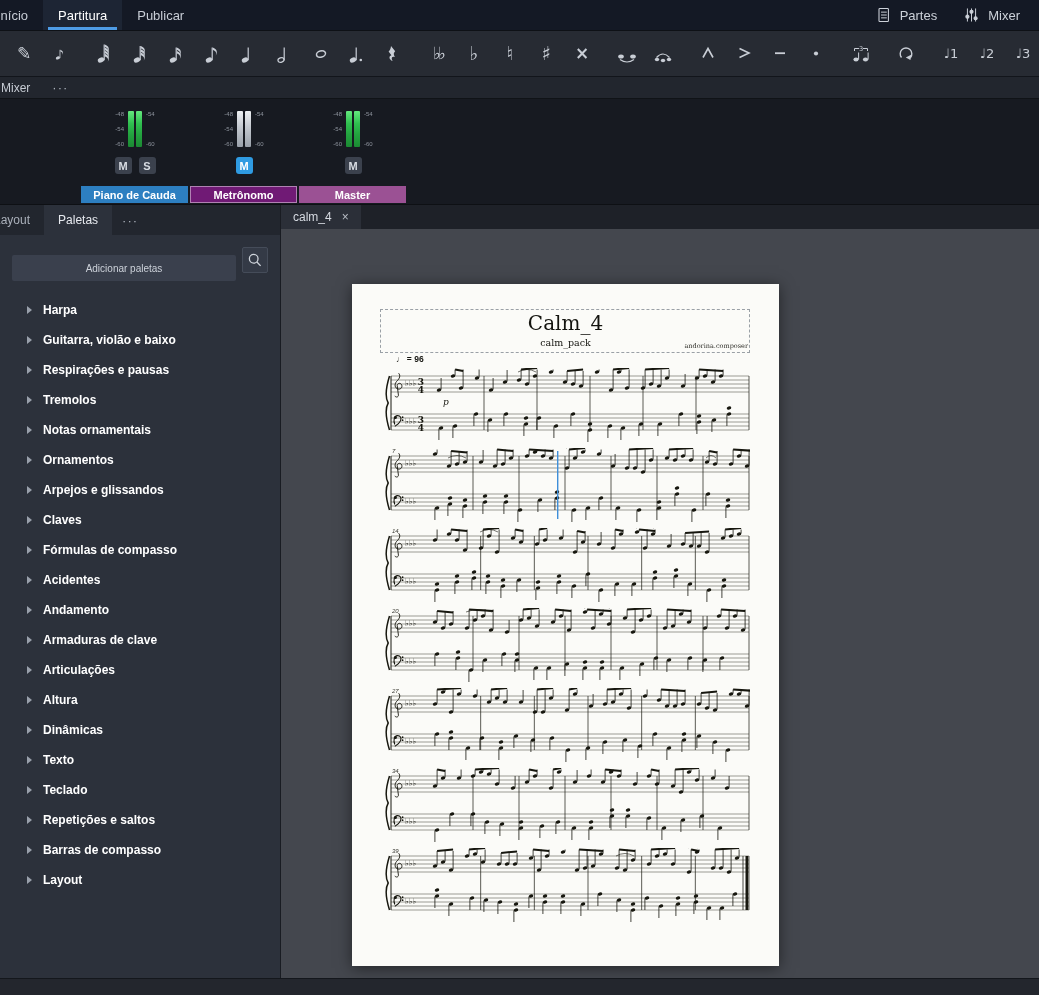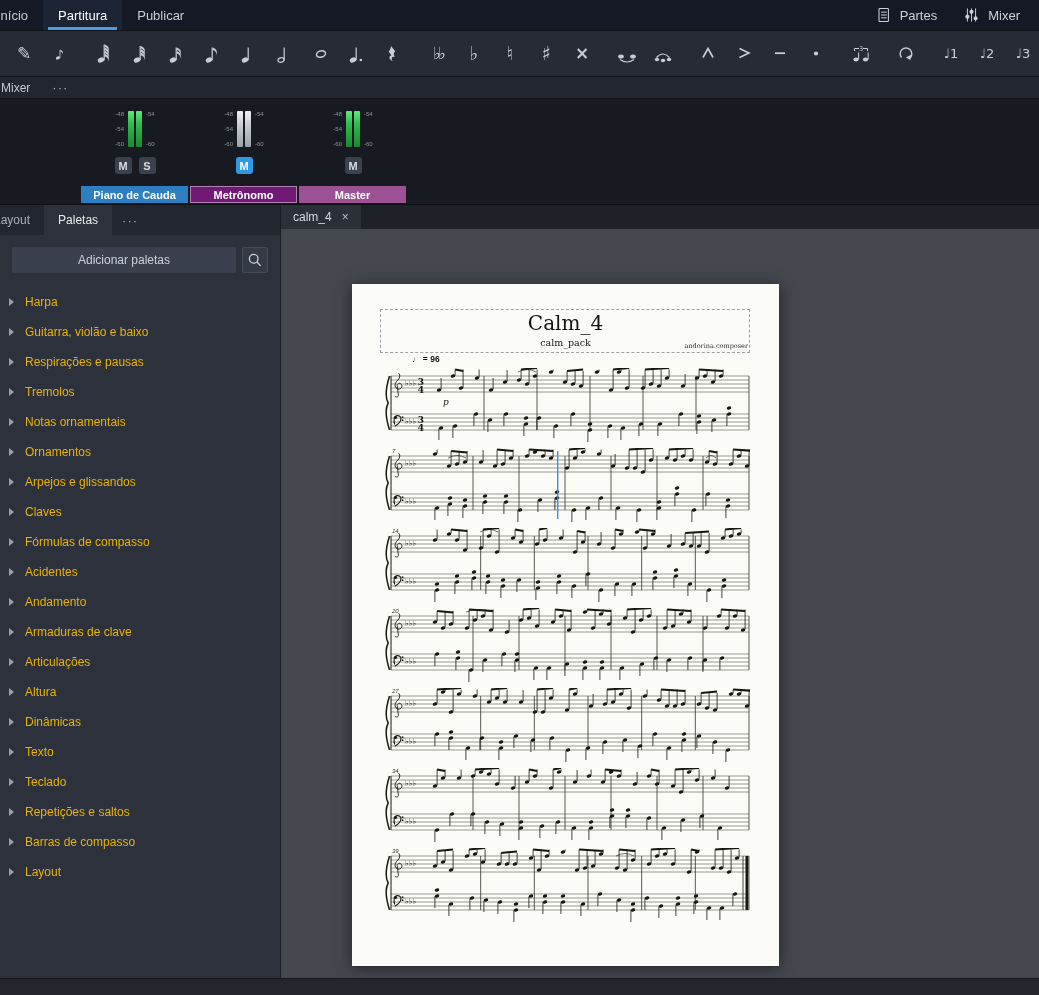--- a/index.html
+++ b/index.html
@@ -51,37 +51,37 @@
 
   
   .workrow{display:flex;height:773px;flex:none;}
   .left-col{width:281px;flex:none;background:#2c313b;display:flex;flex-direction:column;border-right:1px solid #191c22;}
   .paltabs{height:30px;background:#22262e;display:flex;align-items:stretch;overflow:hidden;flex:none;}
   .ptab{padding:0 14px;display:flex;align-items:center;font-size:12px;color:#aab0ba;}
   .ptab.first{margin-left:-20px;}
   .ptab.active{background:#2c313b;color:#e7eaef;}
   .ptab-dots{color:#aeb4bd;font-size:13px;letter-spacing:1px;background:none;border:none;padding:0 10px;}
   .searchrow{display:flex;gap:6px;padding:12px 12px 8px;flex:none;}
-  .addbtn{flex:1;height:26px;background:#3a404d;border:none;border-radius:2px;color:#ccd1d9;font-size:12px;}
+  .addbtn{flex:1;height:26px;background:#3a404d;border:none;border-radius:2px;color:#ccd1d9;font-size:10px;margin-top:8px;}
   .sbtn{width:26px;height:26px;background:#343a46;border:1px solid #454c59;border-radius:2px;display:flex;align-items:center;justify-content:center;color:#cfd4db;padding:0;}
   .pal-list{flex:1;overflow:hidden;padding-top:6px;}
-  .pal-row{height:30px;display:flex;align-items:center;gap:11px;padding-left:9px;color:#eab308;font-size:12px;font-weight:400;}
+  .pal-row{height:30px;display:flex;align-items:center;gap:11px;padding-left:27px;color:#ffffff;font-size:12px;font-weight:700;}
   .arrow{width:0;height:0;border-left:5px solid #99a0ab;border-top:4px solid transparent;border-bottom:4px solid transparent;flex:none;}
 
   .right-col{flex:1;min-width:0;display:flex;flex-direction:column;background:#44474e;}
   .doctabs{height:24px;background:#1e2128;display:flex;align-items:stretch;flex:none;}
   .dtab{display:flex;align-items:center;gap:10px;padding:0 12px;background:#2b2f38;font-size:12px;color:#d6dae1;}
   .dclose{color:#b9bec6;font-size:12px;line-height:1;}
   .score-view{flex:1;position:relative;overflow:hidden;}
   .page{position:absolute;left:71px;top:55px;width:427px;height:682px;background:#fbfbf8;box-shadow:0 2px 14px rgba(0,0,0,.5);}
   .title-frame{position:absolute;left:28px;top:25px;width:370px;height:44px;border:1px dashed #9aa0a6;}
   .sc-title{position:absolute;left:0;top:27px;width:100%;text-align:center;font-family:"DejaVu Serif","Liberation Serif",serif;font-size:20px;color:#14140f;}
   .sc-sub{position:absolute;left:0;top:53px;width:100%;text-align:center;font-family:"DejaVu Serif","Liberation Serif",serif;font-size:9.5px;color:#14140f;}
   .sc-comp{position:absolute;right:31px;top:58px;font-family:"DejaVu Serif","Liberation Serif",serif;font-size:6.5px;color:#2a2a24;}
-  .sc-tempo{position:absolute;left:60px;top:70px;font-size:8.5px;font-weight:bold;color:#14140f;text-align:right;}
+  .sc-tempo{position:absolute;left:44px;top:70px;font-size:8.5px;font-weight:bold;color:#14140f;text-align:right;}
   .systems{position:absolute;left:33px;top:84px;width:365px;}
   .systems svg{display:block;margin-bottom:4px;}
 
   .statusbar{height:17px;background:#23262d;border-top:1px solid #14171c;flex:none;}
 </style>
 </head>
 <body>
 
 <svg width="0" height="0" style="position:absolute">
   <defs>

